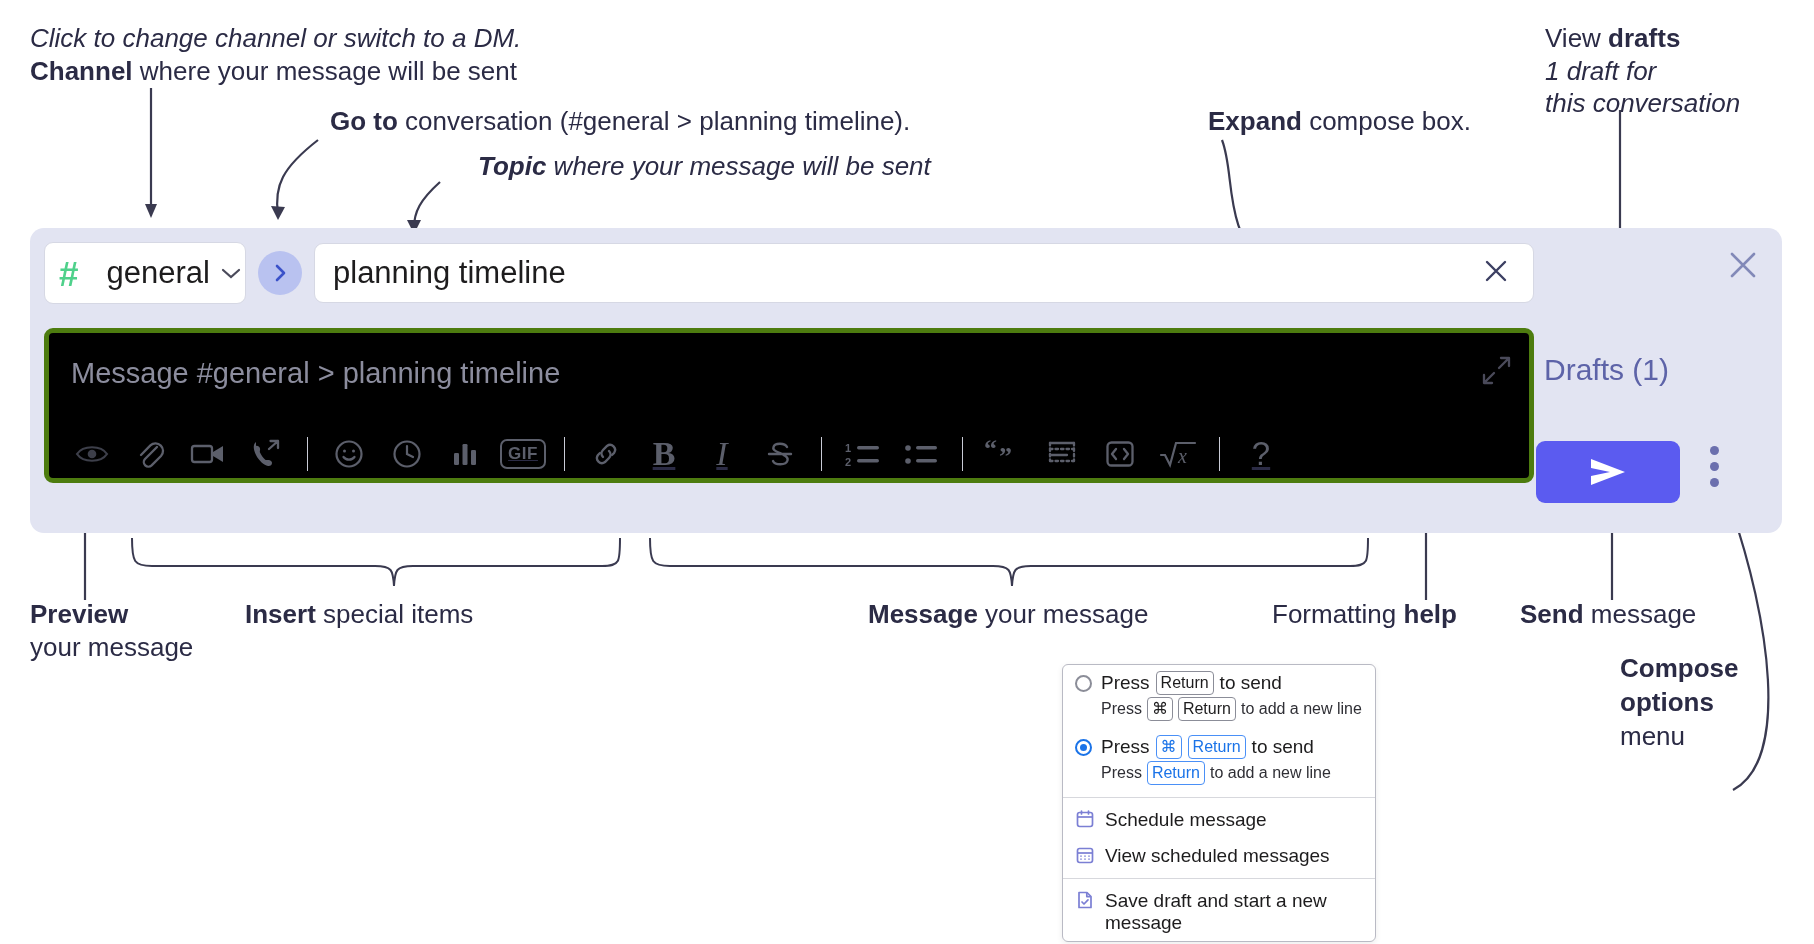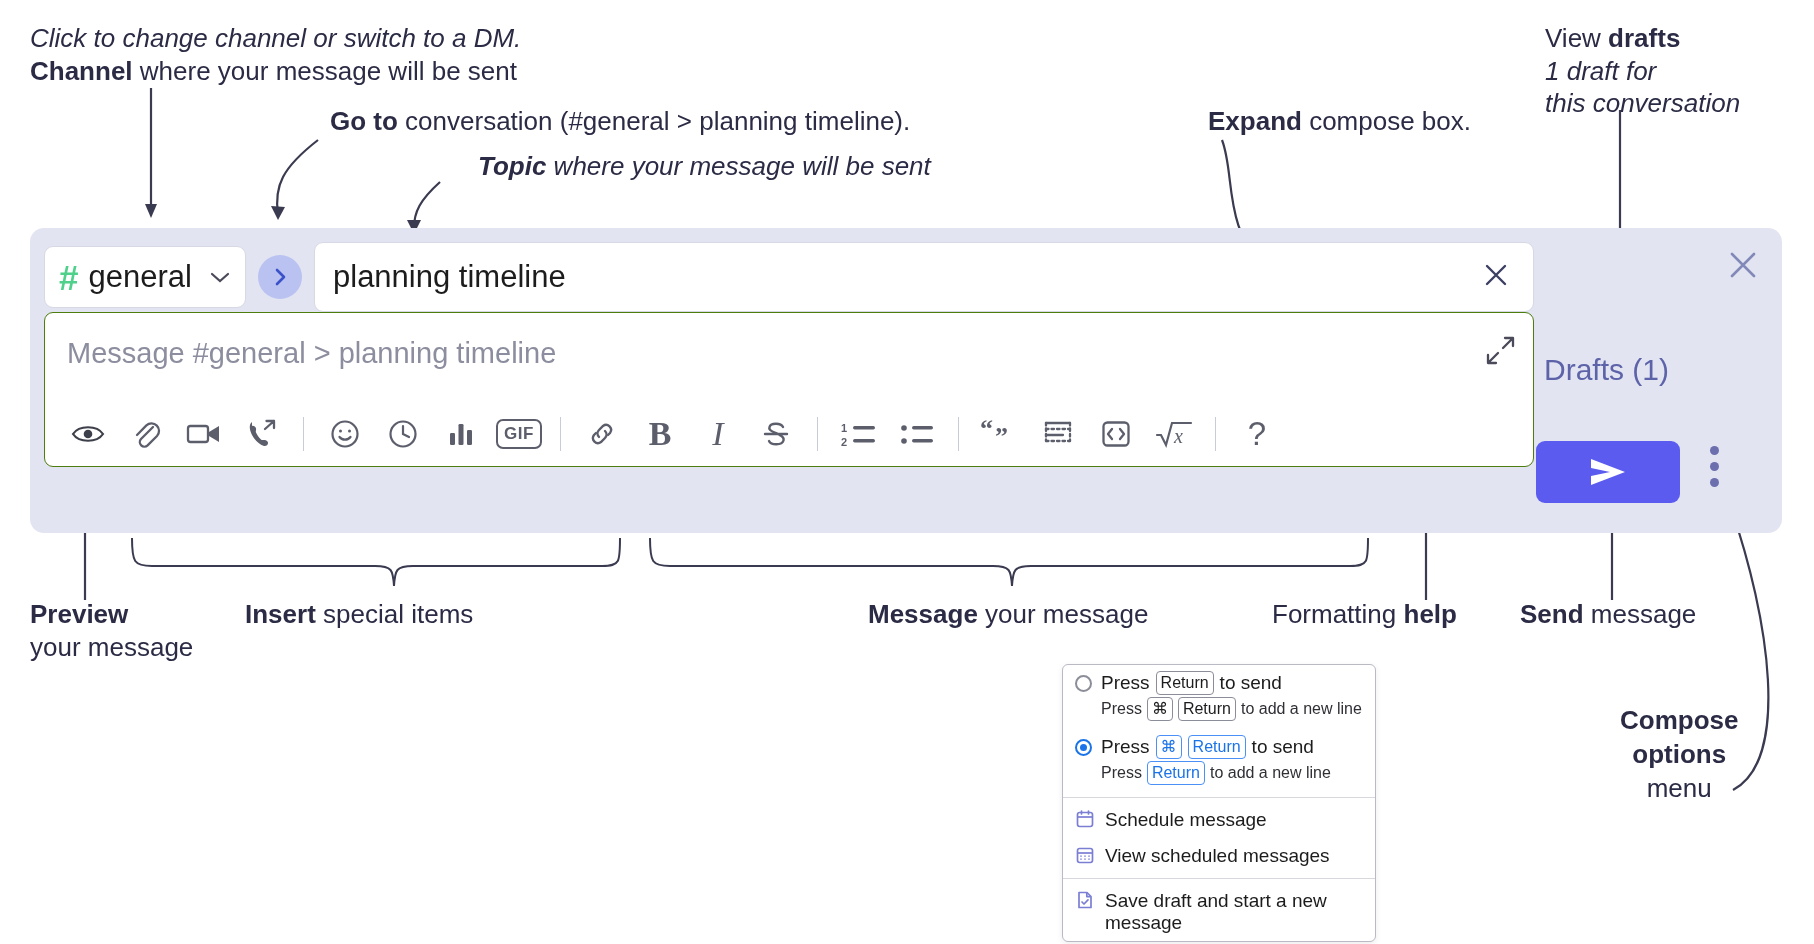--- a/index.html
+++ b/index.html
@@ -21,46 +21,46 @@
     background:#e2e4f2;border-radius:14px;
   }
   #compose-inner{position:absolute;left:14px;top:14px;width:1490px;}
 
   .topic-row{display:flex;align-items:center;gap:12px;}
   .chan-btn{
     width:202px;height:62px;background:#ffffff;border:1px solid #d6d8e4;border-radius:9px;
     display:flex;align-items:center;gap:10px;padding:0 14px;box-sizing:border-box;
   }
   .hash{color:#4fd18b;font-size:35px;font-weight:700;line-height:1;}
-  .chan-name{font-size:31px;color:#1d1c1d;flex:1;}
+  .chan-name{font-size:31px;color:#1d1c1d;flex:1;margin-left:18px;}
   .caret{color:#4a4a5a;font-size:20px;}
 
   .goto-btn{
     width:44px;height:44px;border-radius:50%;background:#b9c2f0;
     display:flex;align-items:center;justify-content:center;color:#3b52c9;
     font-size:24px;font-weight:700;flex:none;
   }
 
   .topic-field{
-    flex:1;height:70px;background:#ffffff;border:1px solid #d6d8e4;border-radius:9px;
+    flex:1;height:60px;background:#ffffff;border:1px solid #d6d8e4;border-radius:9px;
     display:flex;align-items:center;padding:0 16px 0 18px;box-sizing:border-box;
   }
   .topic-field .val{flex:1;font-size:31px;color:#1d1c1d;}
   .clear-x{color:#3c3f62;font-size:34px;line-height:1;padding:0 6px;}
 
   .msgbox{
-    margin-top:0;background:#ffffff;border:1px solid #4d7c0f;border-radius:9px;
+    margin-top:24px;background:#000000;border:5px solid #4d7c0f;border-radius:9px;
     height:155px;position:relative;box-sizing:border-box;
   }
   .placeholder{position:absolute;left:22px;top:24px;font-size:29px;color:#8c8d9e;}
   .expand-ico{position:absolute;right:18px;top:22px;color:#4a4a5a;}
 
   .toolbar{
     position:absolute;left:0;right:0;top:88px;height:66px;
-    display:flex;align-items:center;gap:0;padding:0 14px;box-sizing:border-box;
+    display:flex;align-items:center;gap:0;padding:0 14px;box-sizing:border-box;text-decoration:underline;
   }
   .tb{
     width:58px;height:52px;display:flex;align-items:center;justify-content:center;
     color:#5c5f6b;
   }
   .tb svg{display:block;}
   .sep{width:1px;height:34px;background:#c9cbd6;margin:0 12px;}
   .gifbox{
     border:2.5px solid #5c5f6b;border-radius:7px;font-size:17px;font-weight:700;
     padding:3px 6px;letter-spacing:.5px;
@@ -187,21 +187,21 @@
 </div>
 
 <div class="anno" style="left:1272px;top:598px;">
   <span>Formatting </span><b>help</b>
 </div>
 
 <div class="anno" style="left:1520px;top:598px;">
   <b>Send</b><span> message</span>
 </div>
 
-<div class="anno" style="left:1620px;top:704px;line-height:1.3;text-align:center;">
+<div class="anno" style="left:1620px;top:652px;line-height:1.3;">
   <div><b>Compose</b></div>
   <div><b>options</b></div>
   <div><span>menu</span></div>
 </div>
 
 <div id="compose">
 
   <div id="compose-inner">
 
     <div class="topic-row">

